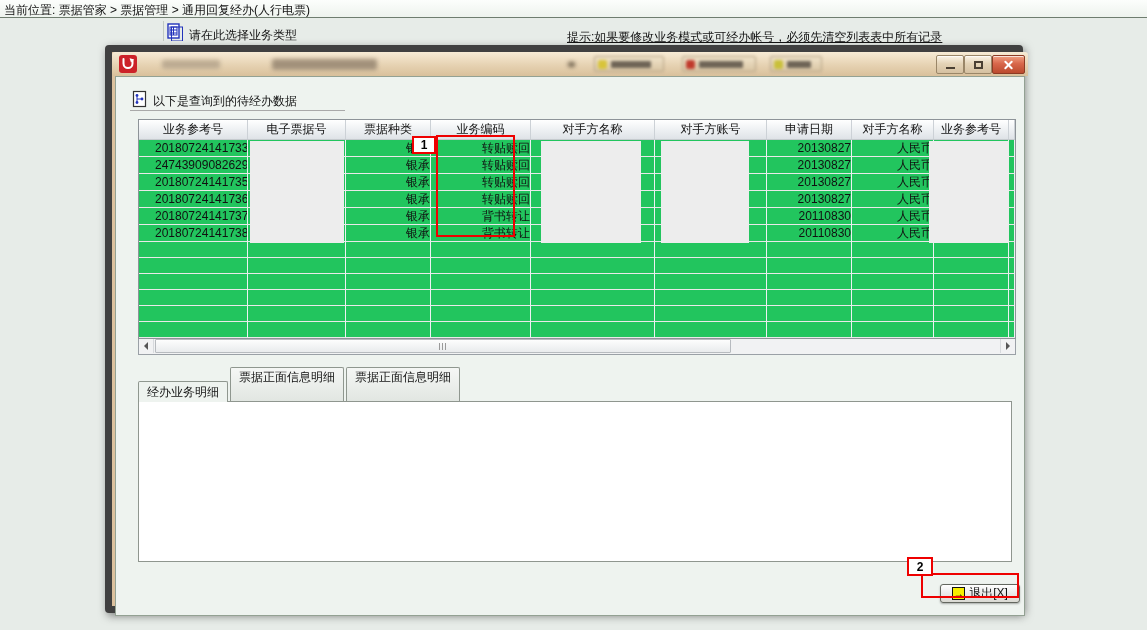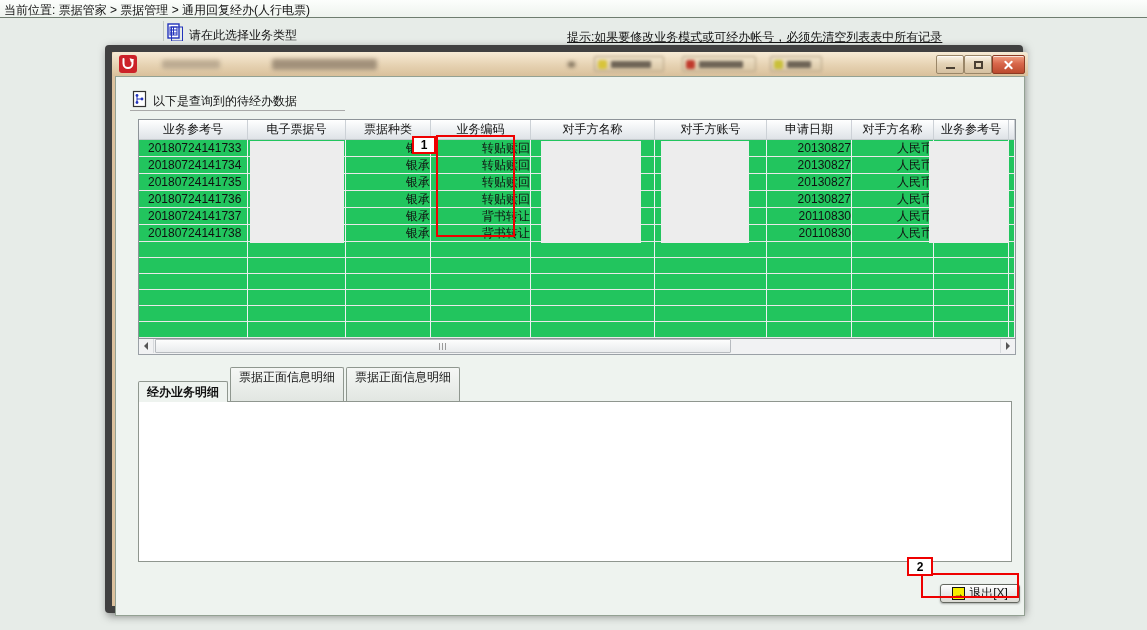--- a/index.html
+++ b/index.html
@@ -81,21 +81,21 @@
     height:20px;
     background:linear-gradient(#ffffff,#ebeef1 60%,#dfe3e7);
     border-bottom:1px solid #c5cace;
   }
   .th { display:flex; align-items:center; justify-content:center;
         border-right:1px solid #ccd1d6; white-space:nowrap; overflow:hidden; }
   .trow { height:17px; }
   .trow.empty { height:16px; }
   .td { border-right:1px solid #eef1f3; border-bottom:1px solid #e9e9e9;
         line-height:16px; white-space:nowrap; overflow:hidden; }
-  .td.c1 { padding-left:9px; }
+  .td.c1 { padding-left:16px; }
   .td.center { text-align:right; }
   .redact { position:absolute; top:21px; height:102px; background:#ededed; }
   #red-billno { left:111px; width:94px; }
   #red-pname  { left:402px; width:100px; }
   #red-pacct  { left:522px; width:88px; }
   #red-amt    { left:790px; width:80px; }
 
   
   #hscroll {
     position:absolute; left:22px; top:262px; width:878px; height:16px;
@@ -121,21 +121,21 @@
   #sum-1 { left:0; } #sum-2 { left:70px; } #sum-3 { left:158px; } #sum-4 { left:345px; }
 
   
   #tabs { position:absolute; left:22px; top:304px; height:21px; display:flex; align-items:flex-end; }
   .tab {
     height:35px; line-height:18px; text-align:center; padding:0 8px;
     background:linear-gradient(#f5f7f5,#e1e6e1); border:1px solid #8f978f;
     border-bottom:none; border-radius:2px 2px 0 0; margin-right:2px;
     white-space:nowrap; cursor:default;
   }
-  .tab.active { height:21px; line-height:20px; background:#eef3ef; position:relative; z-index:3;font-weight:bold; }
+  .tab.active { height:21px; line-height:20px; background:#eef3ef; position:relative; z-index:3; }
   #tabpanel {
     position:absolute; left:22px; top:324px; width:874px; height:161px;
     background:#fff; border:1px solid #8f968f; z-index:1;
   }
 
   
   #exit-btn {
     position:absolute; left:824px; top:507px; width:80px; height:19px;
     display:flex; align-items:center; justify-content:center; gap:4px;
     border:1px solid #63675f; border-radius:3px;
@@ -257,21 +257,21 @@
           <div class="td center">银承</div>
           <div class="td center">转贴赎回</div>
           <div class="td"></div>
           <div class="td"></div>
           <div class="td center">20130827</div>
           <div class="td center">人民币</div>
           <div class="td"></div>
             <div class="td"></div>
         </div>
         <div class="trow">
-          <div class="td c1">20180724141734</div>
+          <div class="td c1">24743909082629</div>
           <div class="td"></div>
           <div class="td center">银承</div>
           <div class="td center">转贴赎回</div>
           <div class="td"></div>
           <div class="td"></div>
           <div class="td center">20130827</div>
           <div class="td center">人民币</div>
           <div class="td"></div>
             <div class="td"></div>
         </div>

